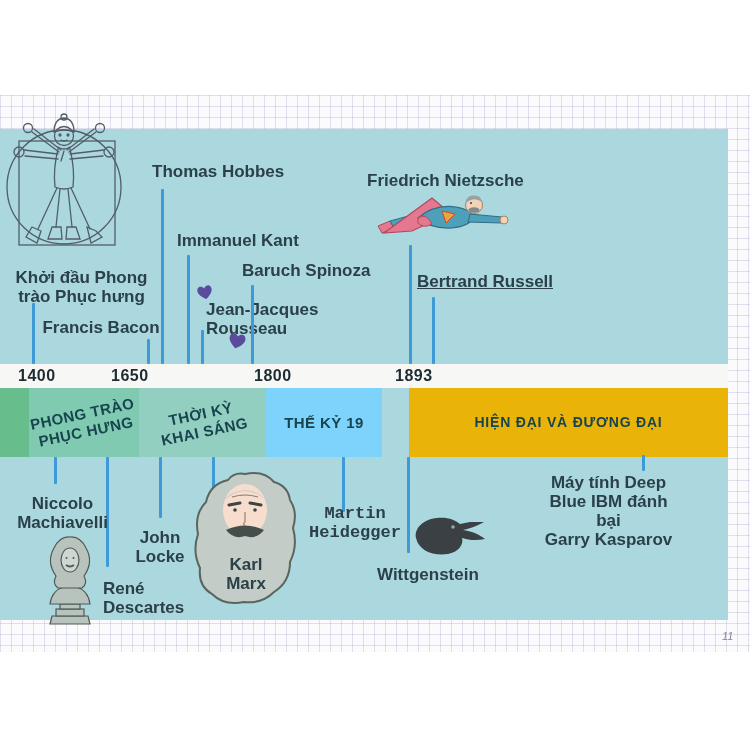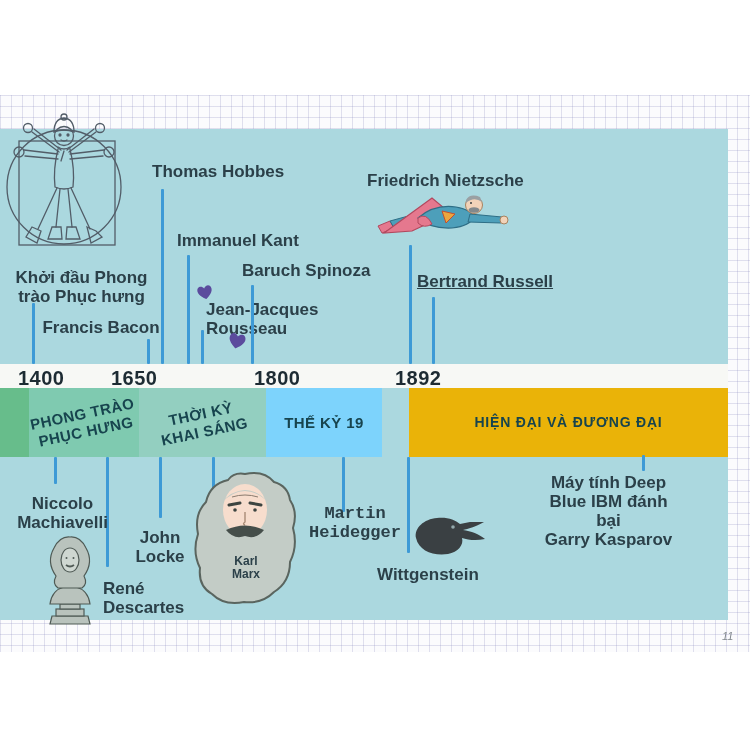--- a/index.html
+++ b/index.html
@@ -25,41 +25,41 @@
   .blue-panel{
     left:0;top:129px;width:728px;height:491px;
     background:var(--page-blue);
   }
   
   .timeline-band{
     left:0;top:364px;width:728px;height:24px;
     background:var(--band-white);
   }
   .date{
-    top:367px;font-size:20px;font-weight:bold;color:#1d2b33;letter-spacing:.5px;
+    top:367px;font-size:16px;font-weight:bold;color:#1d2b33;letter-spacing:.5px;
   }
   
   .era{top:388px;height:69px;}
   .era-label{
     width:100%;height:100%;display:flex;align-items:center;justify-content:center;
     text-align:center;font-weight:bold;color:var(--era-text);
     font-size:15px;line-height:1.15;letter-spacing:.4px;white-space:pre-line;
   }
   .era-label.tilt{transform:rotate(-12deg);}
   .era-label.small{font-size:14px;letter-spacing:.8px;}
   
   .tick{width:3px;background:var(--tick-blue);border-radius:1px;}
   
   .label{
     font-size:17px;font-weight:bold;color:var(--text-dark);
     line-height:1.12;white-space:pre-line;
   }
   .center{text-align:center;}
   .nowrap{white-space:nowrap;}
-  .marx-name{font-size:12px;}
+  .marx-name{font-size:17px;}
   svg{display:block;}
 </style>
 </head>
 <body>
 
 <div class="abs grid-paper"></div>
 <div class="abs page-number">11</div>
 <div class="abs blue-panel"></div>
 
 <svg class="abs" style="left:2px;top:107px" width="130" height="160" viewBox="0 0 130 160" fill="none" stroke="#525d68" stroke-width="1.3" stroke-linecap="round">
@@ -127,21 +127,21 @@
 <div class="abs tick" style="left:187px;top:255px;height:109px;"></div>
 <div class="abs tick" style="left:201px;top:330px;height:34px;"></div>
 <div class="abs tick" style="left:251px;top:285px;height:79px;"></div>
 <div class="abs tick" style="left:409px;top:245px;height:119px;"></div>
 <div class="abs tick" style="left:432px;top:297px;height:67px;"></div>
 
 <div class="abs timeline-band"></div>
 <div class="abs date" style="left:18px;">1400</div>
 <div class="abs date" style="left:111px;">1650</div>
 <div class="abs date" style="left:254px;">1800</div>
-<div class="abs date" style="left:395px;">1892</div>
+<div class="abs date" style="left:395px;">1893</div>
 
 <div class="abs era" style="left: 0px; width: 29px; background-color: rgb(103, 189, 139);"></div>
 <div class="abs era" style="left: 29px; width: 110px; background-color: rgb(127, 202, 176);">
   <div class="era-label tilt">PHONG TRÀO
 PHỤC HƯNG</div>
 </div>
 <div class="abs era" style="left: 139px; width: 127px; background-color: rgb(147, 207, 192);">
   <div class="era-label tilt">THỜI KỲ
 KHAI SÁNG</div>
 </div>

